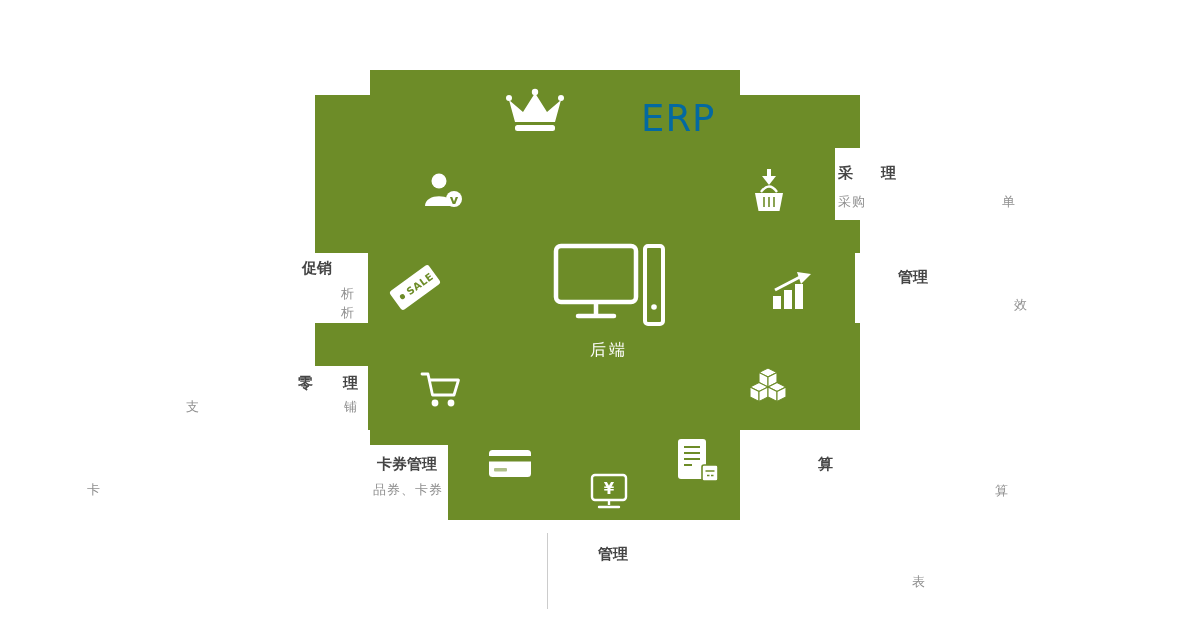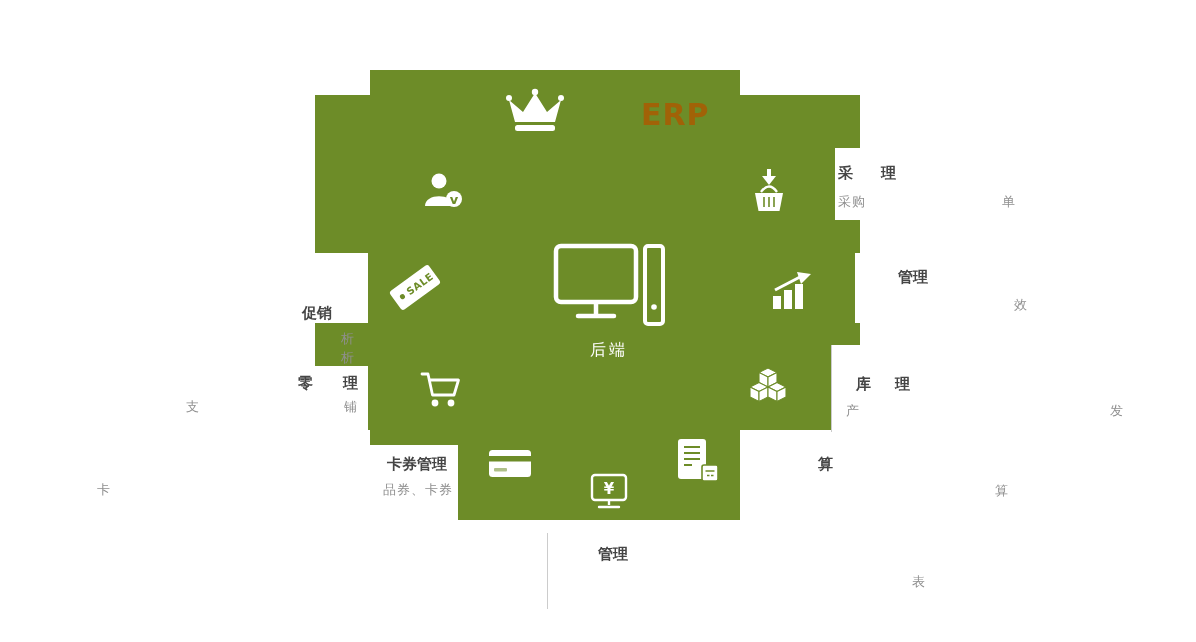--- a/index.html
+++ b/index.html
@@ -7,21 +7,21 @@
     position:relative;width:1196px;height:642px;background:#ffffff;overflow:hidden;
     font-family:"DejaVu Sans","Liberation Sans",sans-serif;
   }
   .green-panel{position:absolute;background:#6d8c28;z-index:1;}
   .whitebox{position:absolute;background:#ffffff;box-sizing:border-box;z-index:2;}
   .icon{position:absolute;z-index:5;}
   .label{font-size:15px;font-weight:bold;color:#454545;line-height:19px;white-space:nowrap;}
   .desc{font-size:13px;color:#8f8f8f;line-height:17px;letter-spacing:1px;white-space:nowrap;}
   .gap{display:inline-block;}
   .flexline{display:flex;justify-content:space-between;text-align:right;}
-  .erp-title{position:absolute;z-index:5;color:#a16207;font-size:30px;font-weight:bold;letter-spacing:1px;}
+  .erp-title{position:absolute;z-index:5;color:#0369a1;font-size:37px;font-weight:normal;letter-spacing:1px;}
   .backend-label{position:absolute;z-index:5;color:#fff;font-size:16px;letter-spacing:3px;text-align:center;}
   .sale-tag{
     position:absolute;z-index:5;width:48px;height:23px;background:#ffffff;border-radius:3px;
     transform:rotate(-36deg);display:flex;align-items:center;padding-left:6px;box-sizing:border-box;
   }
   .sale-hole{width:5px;height:5px;border-radius:50%;background:#6d8c28;margin-right:4px;}
   .sale-text{color:#6d8c28;font-size:10px;font-weight:bold;letter-spacing:.5px;}
 </style>
 </head>
 <body>
@@ -112,36 +112,36 @@
   <svg class="icon" style="left:748px;top:169px;" width="42" height="46" viewBox="0 0 42 46">
     <rect x="19" y="0" width="4" height="8" fill="#fff"></rect>
     <polygon points="14,7 28,7 21,16" fill="#fff"></polygon>
     <path d="M13 23 Q21 12 29 23" stroke="#fff" stroke-width="2.4" fill="none"></path>
     <path d="M7 24 H35 L31.5 42 H10.5 Z" fill="#fff"></path>
     <path d="M16 28 V38 M21 28 V38 M26 28 V38" stroke="#6d8c28" stroke-width="1.6"></path>
   </svg>
 
 
   <div class="whitebox" style="left:110px;top:253px;width:258px;height:70px;">
-    <div class="label" style="text-align:right;padding:6px 36px 0 0;margin-top:45px;">促销</div>
+    <div class="label" style="text-align:right;padding:6px 36px 0 0;">促销</div>
     <div class="desc" style="text-align:right;padding:7px 13px 0 0;">析</div>
     <div class="desc" style="text-align:right;padding:2px 13px 0 0;">析</div>
   </div>
 
   <div class="whitebox" style="left:148px;top:366px;width:220px;height:64px;">
     <div class="label" style="text-align:right;padding:8px 10px 0 0;">
       <span>零</span><span class="gap" style="width:30px;"></span><span>理</span>
     </div>
     <div class="desc flexline" style="margin:5px 10px 0 38px;">
       <span>支</span>
       <span>铺</span>
     </div>
   </div>
 
-  <div class="whitebox" style="left:93px;top:445px;width:365px;height:78px;">
+  <div class="whitebox" style="left:83px;top:445px;width:365px;height:78px;">
     <div class="label" style="text-align:right;padding:10px 11px 0 0;">卡券管理</div>
     <div class="desc flexline" style="margin:7px 5px 0 4px;">
       <span>卡</span>
       <span>品券、卡券</span>
     </div>
   </div>
 
   <div class="whitebox" style="left:547px;top:533px;width:395px;height:76px;border-left:1px solid #cccccc;">
     <div class="label" style="padding:12px 0 0 18px;">
       <span class="gap" style="width:32px;"></span><span>管理</span>
@@ -157,29 +157,20 @@
       <span>采购</span>
       <span>单</span>
     </div>
   </div>
 
   <div class="whitebox" style="left:855px;top:253px;width:180px;height:70px;">
     <div class="label" style="padding:15px 0 0 43px;">管理</div>
     <div class="desc" style="text-align:right;padding:9px 7px 0 0;">效</div>
   </div>
 
-  <div class="whitebox" style="left:831px;top:345px;width:295px;height:87px;border-left:1px solid #cccccc;">
-    <div class="label" style="padding:30px 0 0 24px;">
-      <span>库</span><span class="gap" style="width:24px;"></span><span>理</span>
-    </div>
-    <div class="desc flexline" style="margin:8px 2px 0 14px;">
-      <span>产</span>
-      <span>发</span>
-    </div>
-  </div>
 
   <div class="whitebox" style="left:745px;top:445px;width:270px;height:60px;">
     <div class="label" style="padding:10px 0 0 25px;">
       <span class="gap" style="width:48px;"></span><span>算</span>
     </div>
     <div class="desc" style="text-align:right;padding:8px 6px 0 0;">算</div>
   </div>
 
 </div>
 

